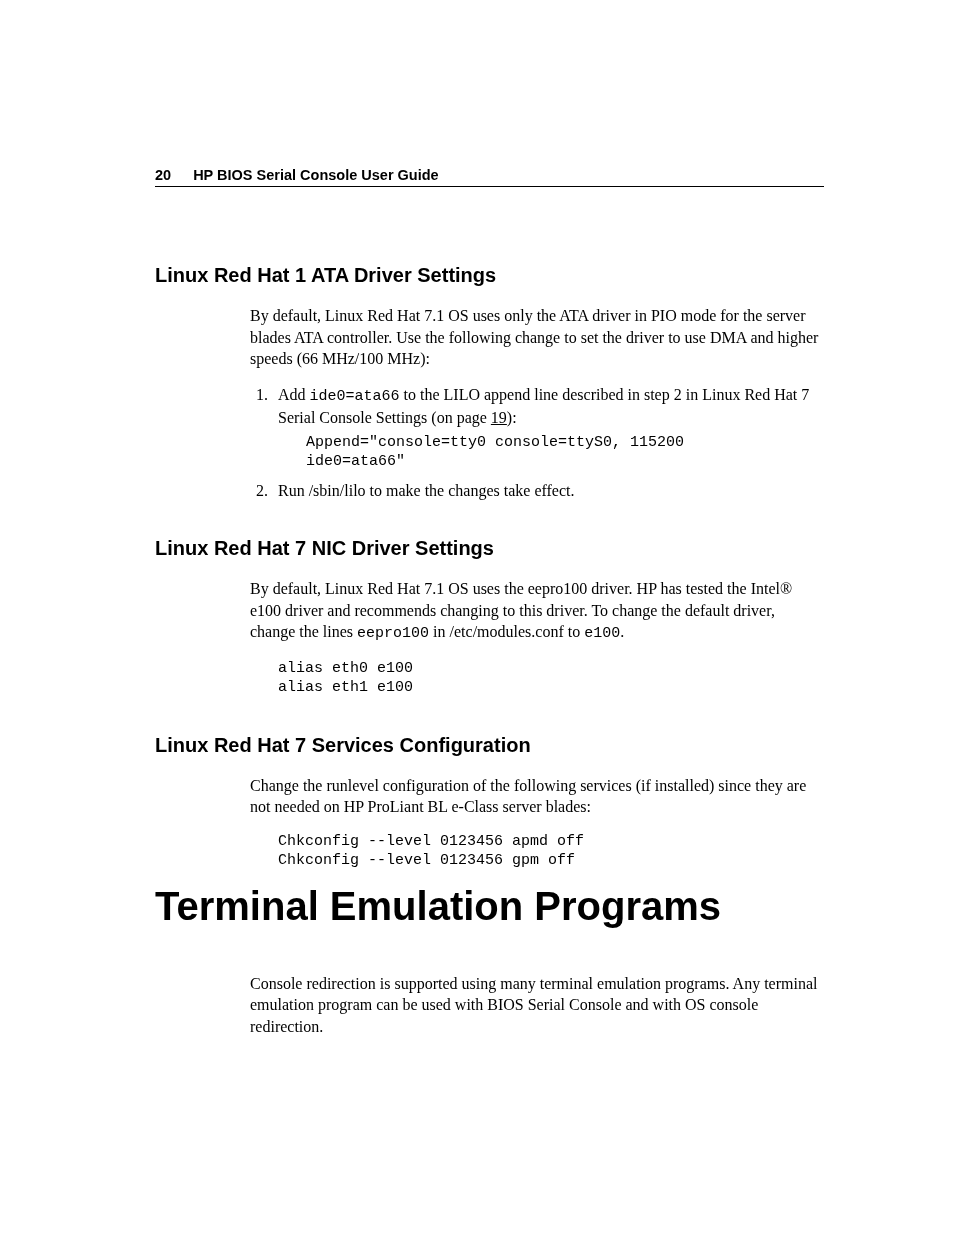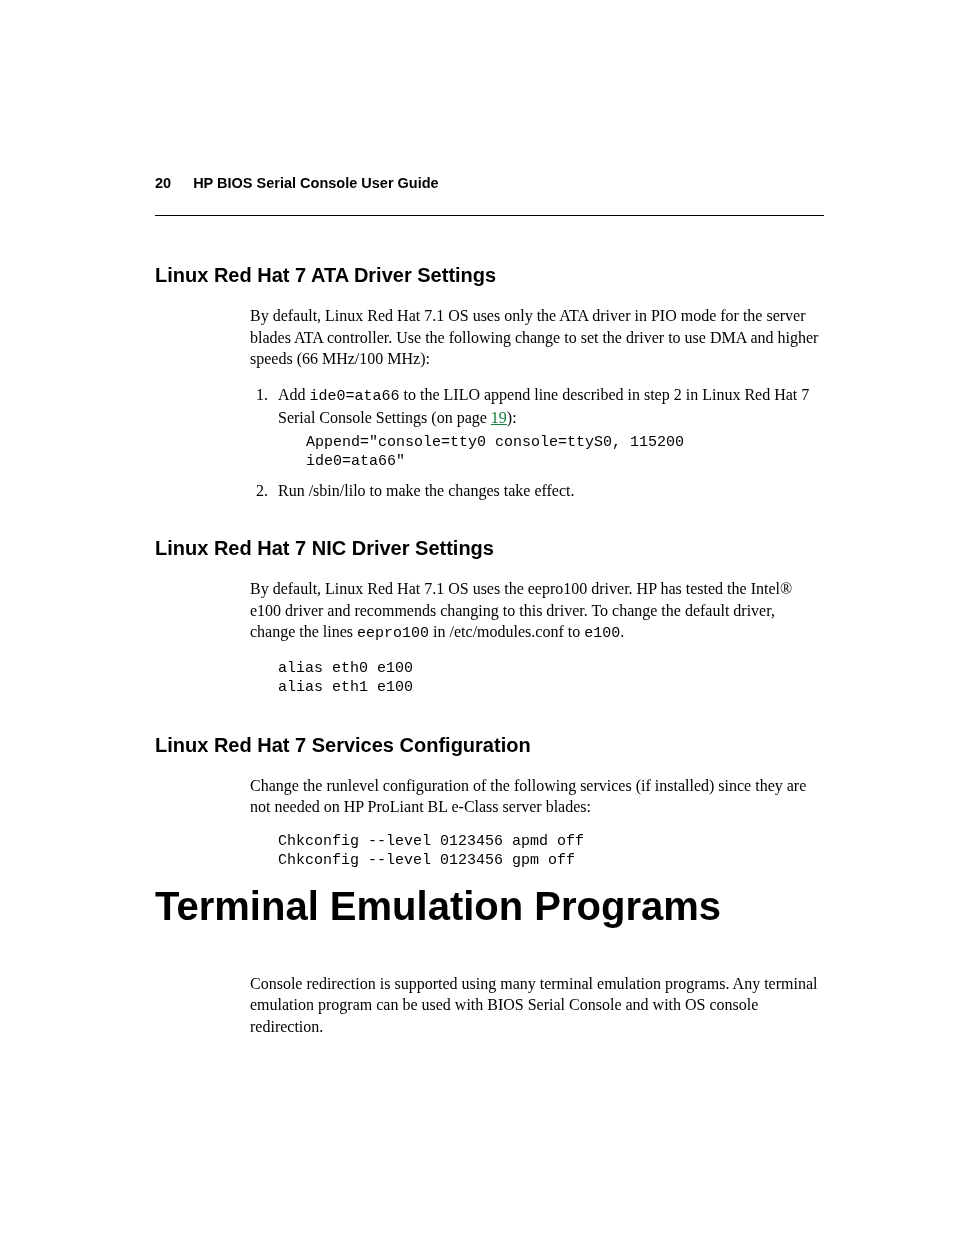--- a/index.html
+++ b/index.html
@@ -15,28 +15,28 @@
       width: 954px;
     }
     .page {
       width: 954px;
       height: 1235px;
       position: relative;
       padding: 168px 130px 0 155px;
     }
     .running-header {
       position: absolute;
-      top: 174px;
+      top: 166px;
       left: 155px;
       right: 130px;
       font-family: Arial, Helvetica, sans-serif;
       font-weight: bold;
       font-size: 14.5px;
       border-bottom: 1.3px solid #000;
-      padding-bottom: 21px;
+      padding-bottom: 0;
     }
     .running-header .gap {
       display: inline-block;
       width: 22px;
     }
     .content {
       padding-top: 60px;
     }
     h2.sect {
       font-family: Arial, Helvetica, sans-serif;
@@ -65,35 +65,35 @@
     .mono {
       font-family: "Courier New", Courier, monospace;
       font-size: 15px;
     }
     pre.mono {
       margin: 4px 0 8px 28px;
       white-space: pre;
       line-height: 1.3;
     }
     a.pg {
-      color: #15803d;
+      color: #000000;
     }
   </style>
 </head>
 <body>
 
 <div class="page">
 
   <div class="running-header">
     <span>20</span><span class="gap"></span><span>HP BIOS Serial Console User Guide</span>
   </div>
 
   <div class="content">
 
-    <h2 class="sect">Linux Red Hat 7 ATA Driver Settings</h2>
+    <h2 class="sect">Linux Red Hat 1 ATA Driver Settings</h2>
     <div class="body-block">
       <p>By default, Linux Red Hat 7.1 OS uses only the ATA driver in PIO mode for the server blades ATA controller. Use the following change to set the driver to use DMA and higher speeds (66 MHz/100 MHz):</p>
       <ol class="steps">
         <li>
           <span>Add </span><span class="mono">ide0=ata66</span><span> to the LILO append line described in step 2 in Linux Red Hat 7 Serial Console Settings (on page </span><a href="#" class="pg">19</a><span>):</span>
           <pre class="mono">Append="console=tty0 console=ttyS0, 115200
 ide0=ata66"</pre>
         </li>
         <li>Run /sbin/lilo to make the changes take effect.</li>
       </ol>

